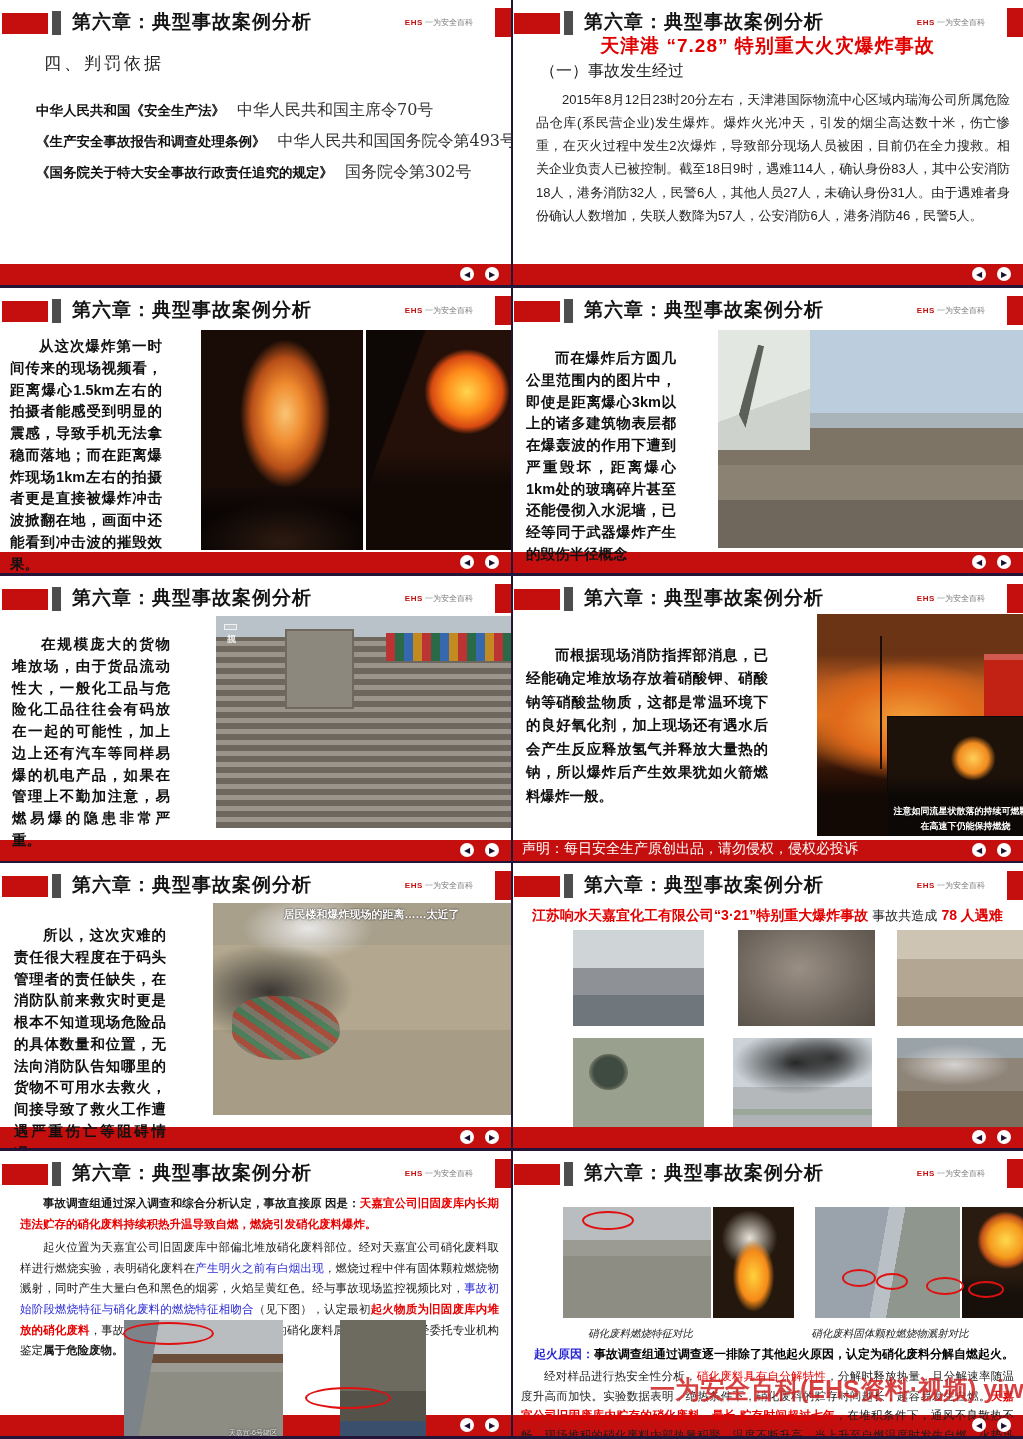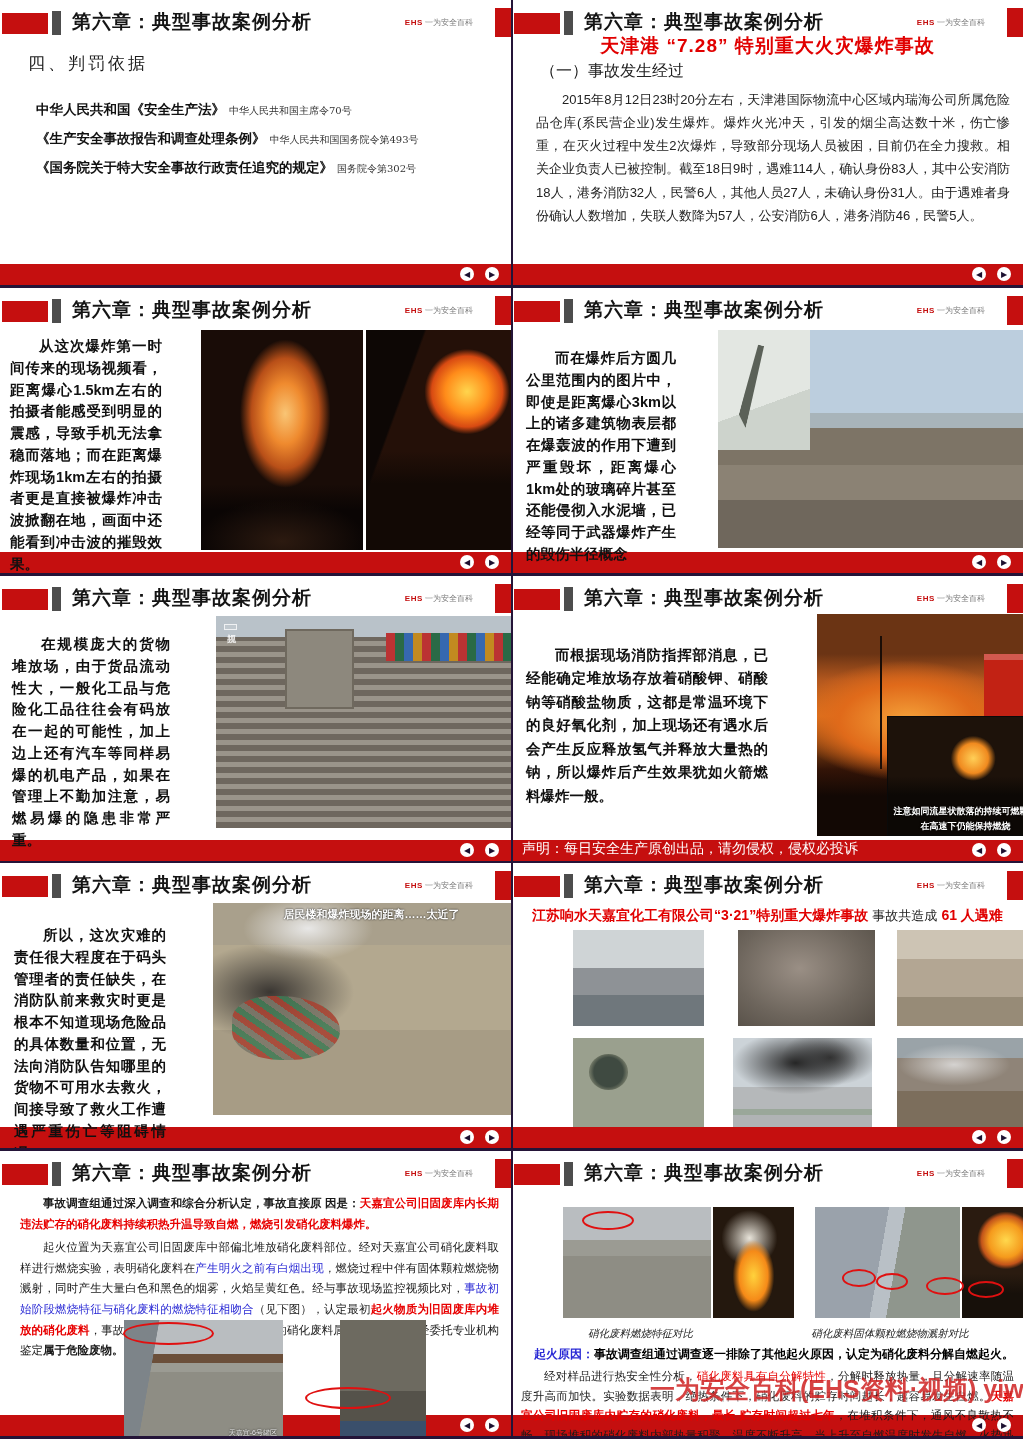--- a/index.html
+++ b/index.html
@@ -23,25 +23,25 @@
   .nav-btn{width:14px;height:14px;border-radius:50%;background:#fff;display:flex;align-items:center;
            justify-content:center;font-size:8px;color:#1c1030;cursor:pointer;}
   
   .boldcol{position:absolute;font-weight:bold;color:#101010;text-align:justify;text-indent:2em;z-index:5;}
   .photo{position:absolute;overflow:hidden;z-index:5;margin-left:38px;}
   .wm-box{position:absolute;border:1px solid rgba(255,255,255,.85);color:#fff;
           font-size:9px;line-height:1.05;padding:2px 1px;writing-mode:vertical-rl;
           font-family:"DejaVu Serif",serif;opacity:.9;background:rgba(255,255,255,.12);}
   .ell{position:absolute;border:2px solid #e01010;border-radius:50%;z-index:6;}
   
-  .s1-head{position:absolute;left:28px;top:52px;font-size:17px;color:#1c1c1c;letter-spacing:3px;text-align:right;}
+  .s1-head{position:absolute;left:44px;top:52px;font-size:17px;color:#1c1c1c;letter-spacing:3px;text-align:right;}
   .s1-list{position:absolute;left:36px;top:100px;}
   .s1-item{margin-bottom:10px;white-space:nowrap;}
   .law-name{font-size:13.5px;font-weight:bold;color:#111;}
-  .law-decree{font-size:10px;color:#333;font-family:"DejaVu Serif",serif;margin-left:4px;}
+  .law-decree{font-size:16px;color:#333;font-family:"DejaVu Serif",serif;margin-left:12px;}
   
   .s2-title{position:absolute;left:0;right:0;top:33px;text-align:center;font-size:19px;
             font-weight:bold;color:#e10000;letter-spacing:1px;}
   .s2-sub{position:absolute;left:28px;top:61px;font-size:16px;color:#222;}
   .s2-body{position:absolute;left:24px;right:13px;top:88px;font-size:13px;line-height:1.78;
            color:#222;text-align:justify;text-indent:2em;}
   
   .p-night1{background:
      radial-gradient(ellipse 58px 95px at 52% 38%,#f9c575 0%,#ef8a2e 32%,#b84f18 58%,rgba(50,18,8,0) 78%),
      radial-gradient(ellipse 120px 60px at 50% 96%,#2c1a10 0%,rgba(20,10,6,0) 70%),
@@ -305,21 +305,21 @@
         </div>
       </div>
   </div>
 
   <div class="slide" style="left:512px;top:863px;">
     <div class="hdr-red"></div>
     <div class="hdr-gray"></div>
     <div class="hdr-title">第六章：典型事故案例分析</div>
     <div class="hdr-logo"><span class="logo-ehs">EHS</span> <span>一为安全百科</span></div>
     <div class="hdr-sq"></div>
-    <div class="s8-title"><span class="s8-red">江苏响水天嘉宜化工有限公司“3·21”特别重大爆炸事故</span><span class="s8-black">  事故共造成 </span><span class="s8-red">61 人遇难</span></div>
+    <div class="s8-title"><span class="s8-red">江苏响水天嘉宜化工有限公司“3·21”特别重大爆炸事故</span><span class="s8-black">  事故共造成 </span><span class="s8-red">78 人遇难</span></div>
     <div class="photo p8a" style="left:23px;top:67px;width:131px;height:96px;"></div>
     <div class="photo p8b" style="left:188px;top:67px;width:137px;height:96px;"></div>
     <div class="photo p8c2" style="left:347px;top:67px;width:143px;height:96px;"></div>
     <div class="photo p8d" style="left:23px;top:175px;width:131px;height:89px;">
         <div class="p8d-crater"></div>
       </div>
     <div class="photo p8e" style="left:183px;top:175px;width:139px;height:89px;"></div>
     <div class="photo p8f" style="left:347px;top:175px;width:143px;height:89px;"></div>
     <div class="bbar"></div>
     <div class="nav">

